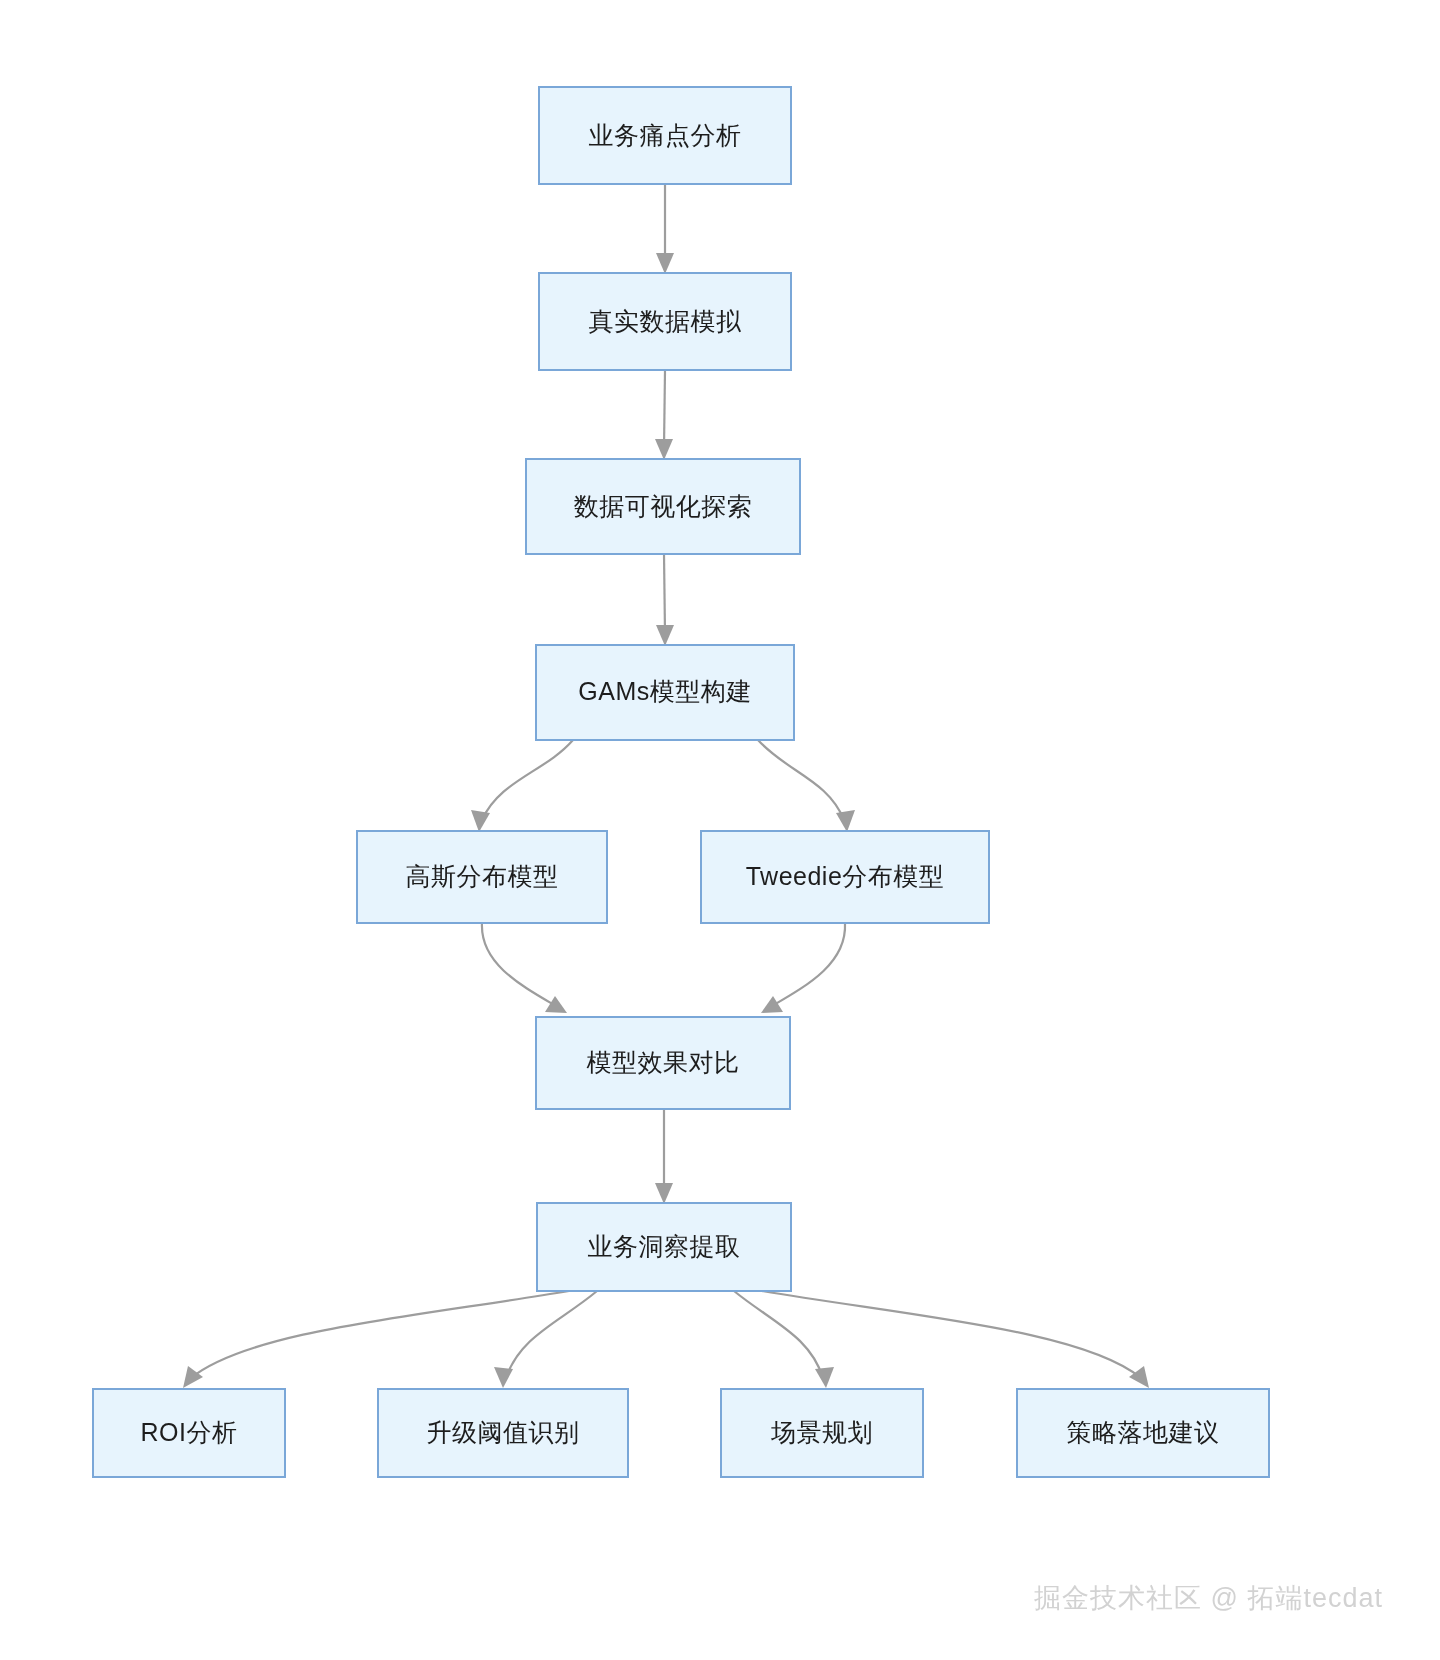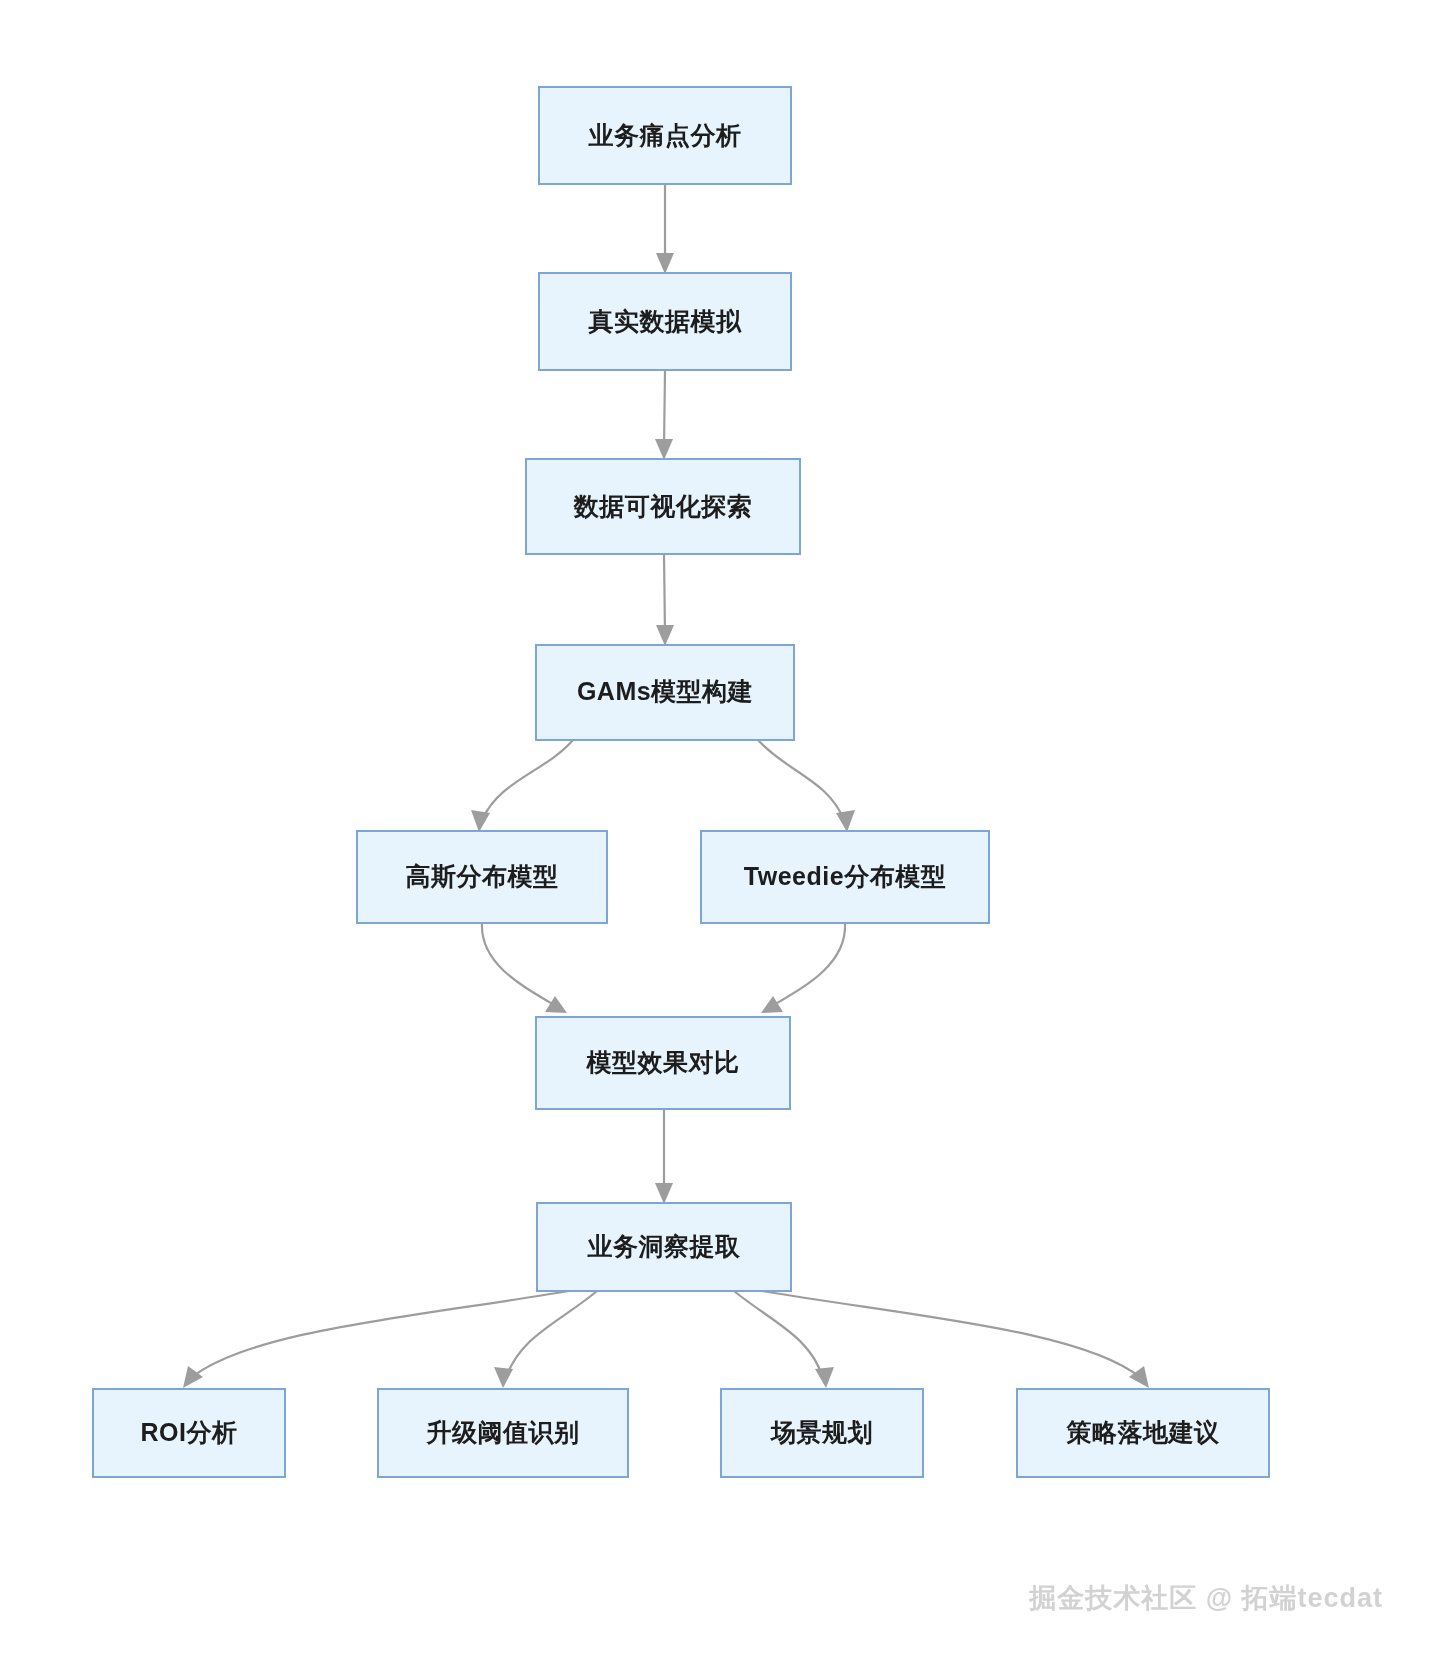--- a/index.html
+++ b/index.html
@@ -11,21 +11,20 @@
     width: 1440px;
     height: 1660px;
     font-family: "Liberation Sans", "DejaVu Sans", sans-serif;
     overflow: hidden;
     position: relative;
   }
   #flowchart-root {
     position: relative;
     width: 1212px;
     height: 1660px;
-    font-weight: bold;
   }
   svg#flow-svg {
     position: absolute;
     top: 0;
     left: 0;
     width: 1440px;
     height: 1660px;
     display: block;
   }
   .node-rect {

